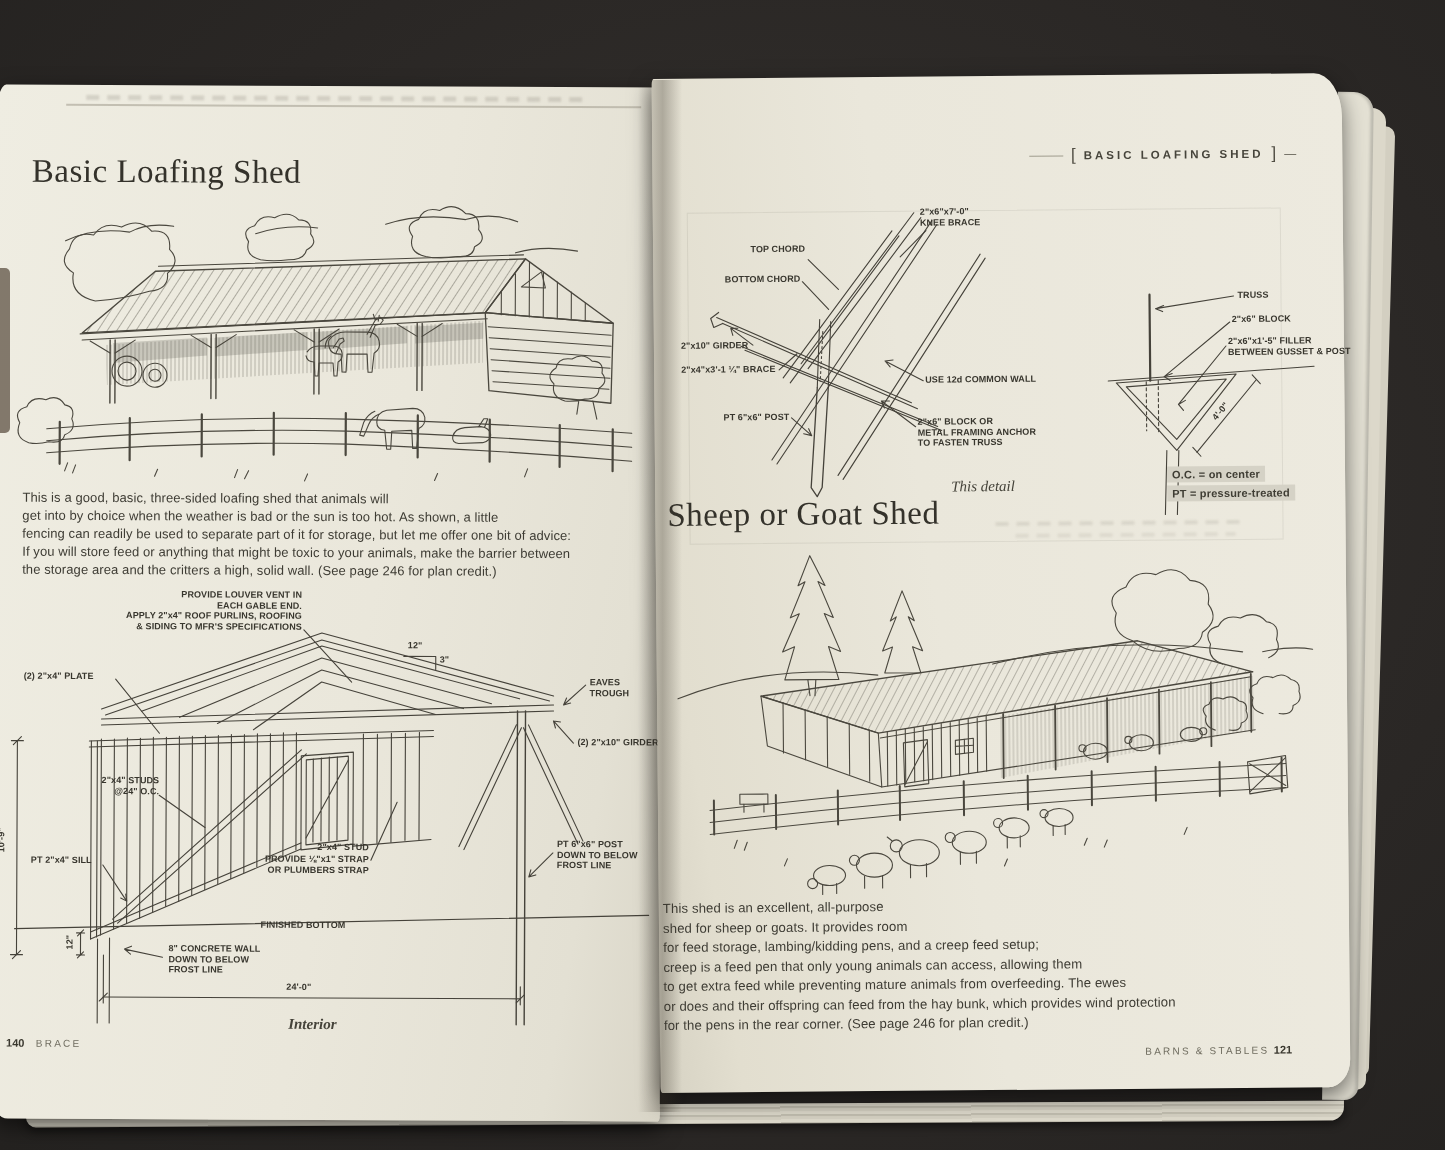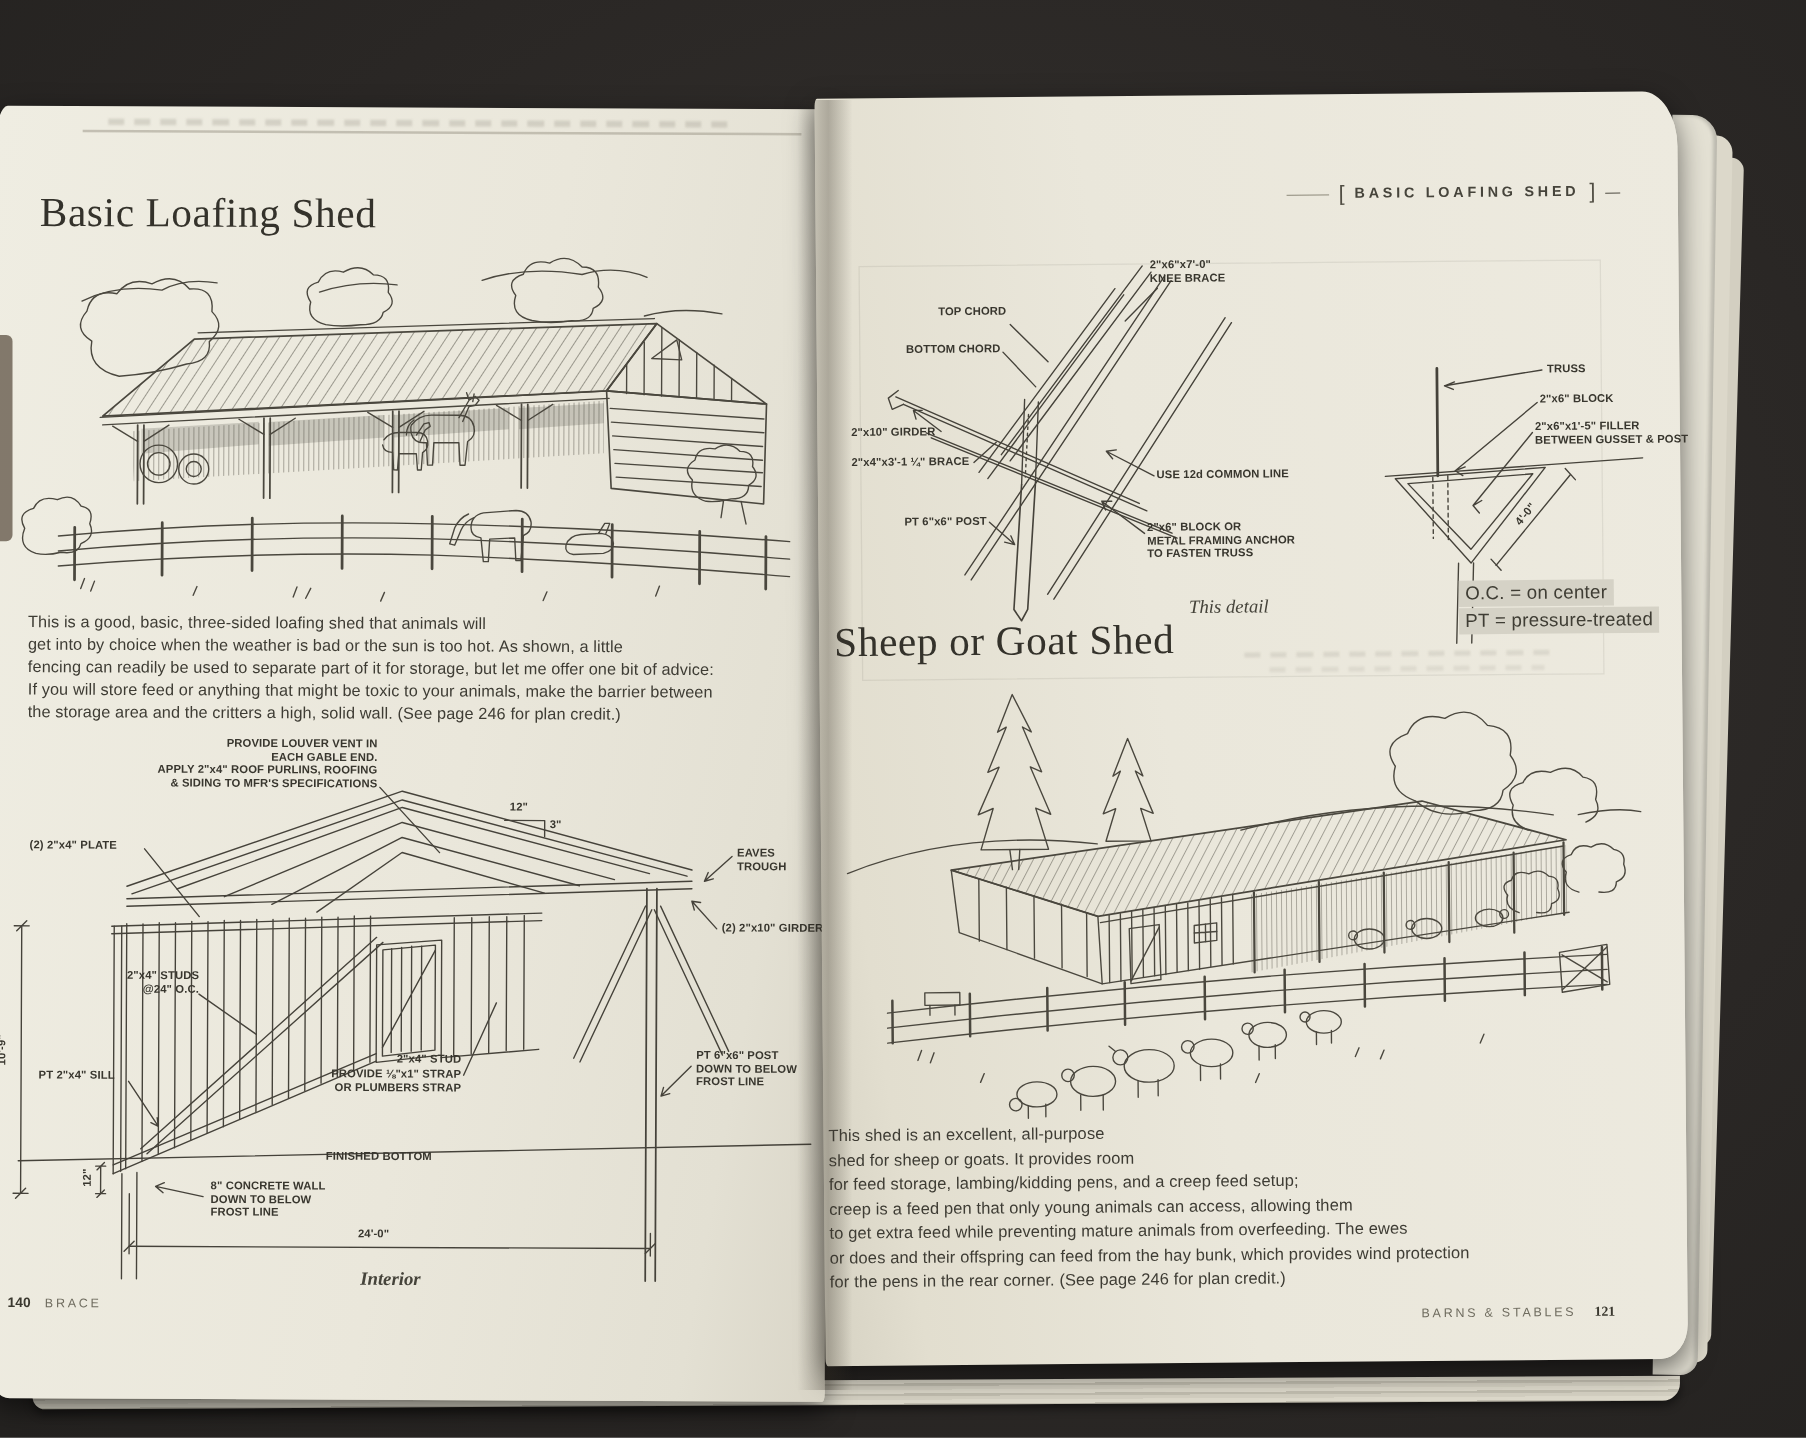--- a/index.html
+++ b/index.html
@@ -39,21 +39,21 @@
   .diagram svg{position:absolute;left:0;top:0;}
   .rheader{position:absolute;display:flex;align-items:center;gap:8px;color:#46443b;}
   .rheader .rule{width:34px;height:1px;background:#8d897b;opacity:.8;}
   .rheader .brk{font-size:17px;font-weight:400;color:#55524847;color:#514e44;}
   .rheader .htxt{font-size:11.5px;font-weight:bold;letter-spacing:3px;}
   .rheader .hdash{font-size:12px;color:#514e44;}
   .footer{position:absolute;white-space:nowrap;}
   .footer .num{font-size:11px;font-weight:bold;color:#3a382f;}
   .footer .sec{font-size:10px;letter-spacing:2.2px;color:#6f6c5f;}
   .legend{position:absolute;}
-  .legend-line{display:inline-block;background:#d5d2c6;color:#3f3d34;font-size:15px;font-weight:normal;
+  .legend-line{display:inline-block;background:#d5d2c6;color:#3f3d34;font-size:11px;font-weight:bold;
     padding:2px 5px;margin-bottom:1px;letter-spacing:.2px;}
   svg{overflow:visible;}
   svg *{vector-effect:non-scaling-stroke;}
 </style>
 </head>
 <body>
 
 <div class="stage">
 
   <div class="bottomstack"></div>
@@ -273,21 +273,21 @@
         <path d="M244 182 L206 162 M206 162 l8 -1 M206 162 l5 6"></path>
         <path d="M112 218 L132 236 M132 236 l-3 -7 M132 236 l-8 -2"></path>
         <path d="M236 228 L202 202 M202 202 l8 0 M202 202 l3 7"></path>
       </svg>
       <div class="lbl" style="left:242px;top:8px;">2"x6"x7'-0"
 KNEE BRACE</div>
       <div class="lbl r" style="left:55px;top:44px;width:72px;">TOP CHORD</div>
       <div class="lbl r" style="left:38px;top:74px;width:84px;">BOTTOM CHORD</div>
       <div class="lbl" style="left:2px;top:140px;">2"x10" GIRDER</div>
       <div class="lbl" style="left:2px;top:164px;">2"x4"x3'-1 ¼" BRACE</div>
-      <div class="lbl" style="left:246px;top:176px;">USE 12d COMMON LINE</div>
+      <div class="lbl" style="left:246px;top:176px;">USE 12d COMMON WALL</div>
       <div class="lbl" style="left:44px;top:212px;">PT 6"x6" POST</div>
       <div class="lbl" style="left:238px;top:218px;">2"x6" BLOCK OR
 METAL FRAMING ANCHOR
 TO FASTEN TRUSS</div>
     </div>
     <div class="cap" style="left:296px;top:402px;">This detail</div>
 
     <div class="diagram" style="left:452px;top:206px;width:250px;height:242px;">
       <svg width="250" height="242" viewBox="0 0 250 242" stroke="#45423a" fill="none" stroke-width="1.1" stroke-linecap="round" stroke-linejoin="round">
         <line x1="44" y1="14" x2="44" y2="100" stroke-width="2.2"></line>
@@ -395,18 +395,18 @@
         <div>shed for sheep or goats. It provides room</div>
         <div>for feed storage, lambing/kidding pens, and a creep feed setup;</div>
         <div>creep is a feed pen that only young animals can access, allowing them</div>
         <div>to get extra feed while preventing mature animals from overfeeding. The ewes</div>
         <div>or does and their offspring can feed from the hay bunk, which provides wind protection</div>
         <div>for the pens in the rear corner. (See page 246 for plan credit.)</div>
       </div>
 
     <div class="footer" style="right:58px;top:966px;">
       <span class="sec">BARNS &amp; STABLES</span>
-      <span class="num" style="margin-left:10px;font-family:Liberation Serif, serif;">121</span>
+      <span class="num" style="">121</span>
     </div>
   </div>
 
   <div class="gutter"></div>
 </div>
 
 </body></html>

